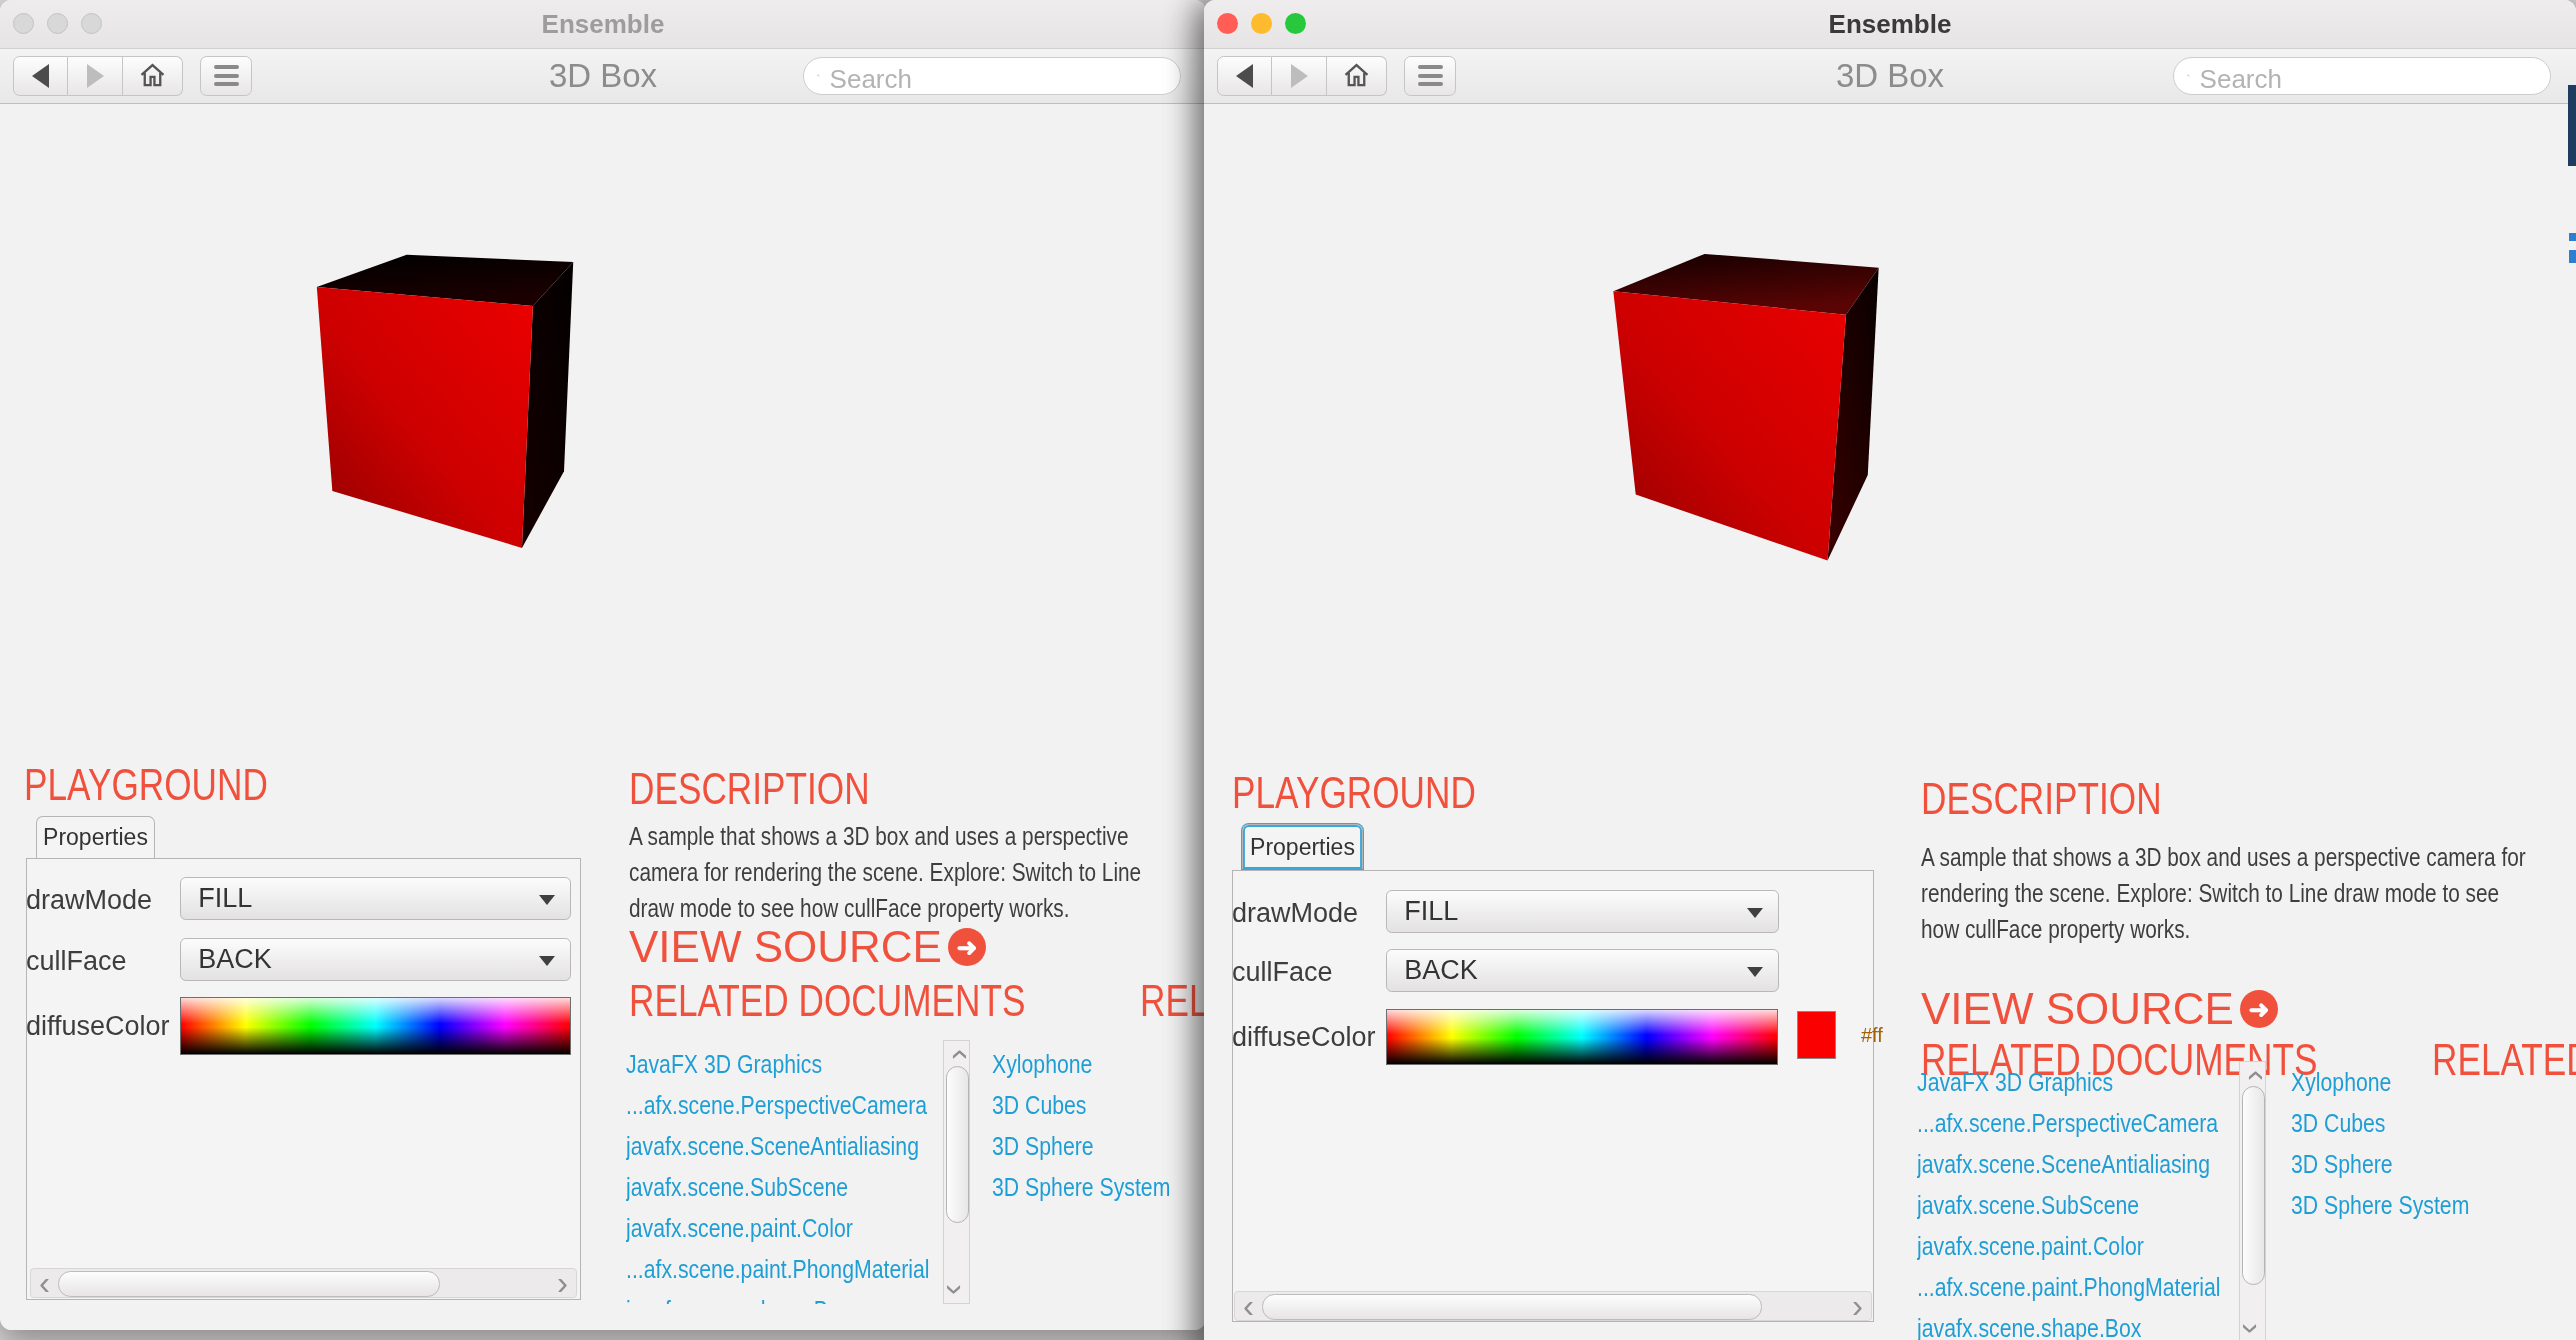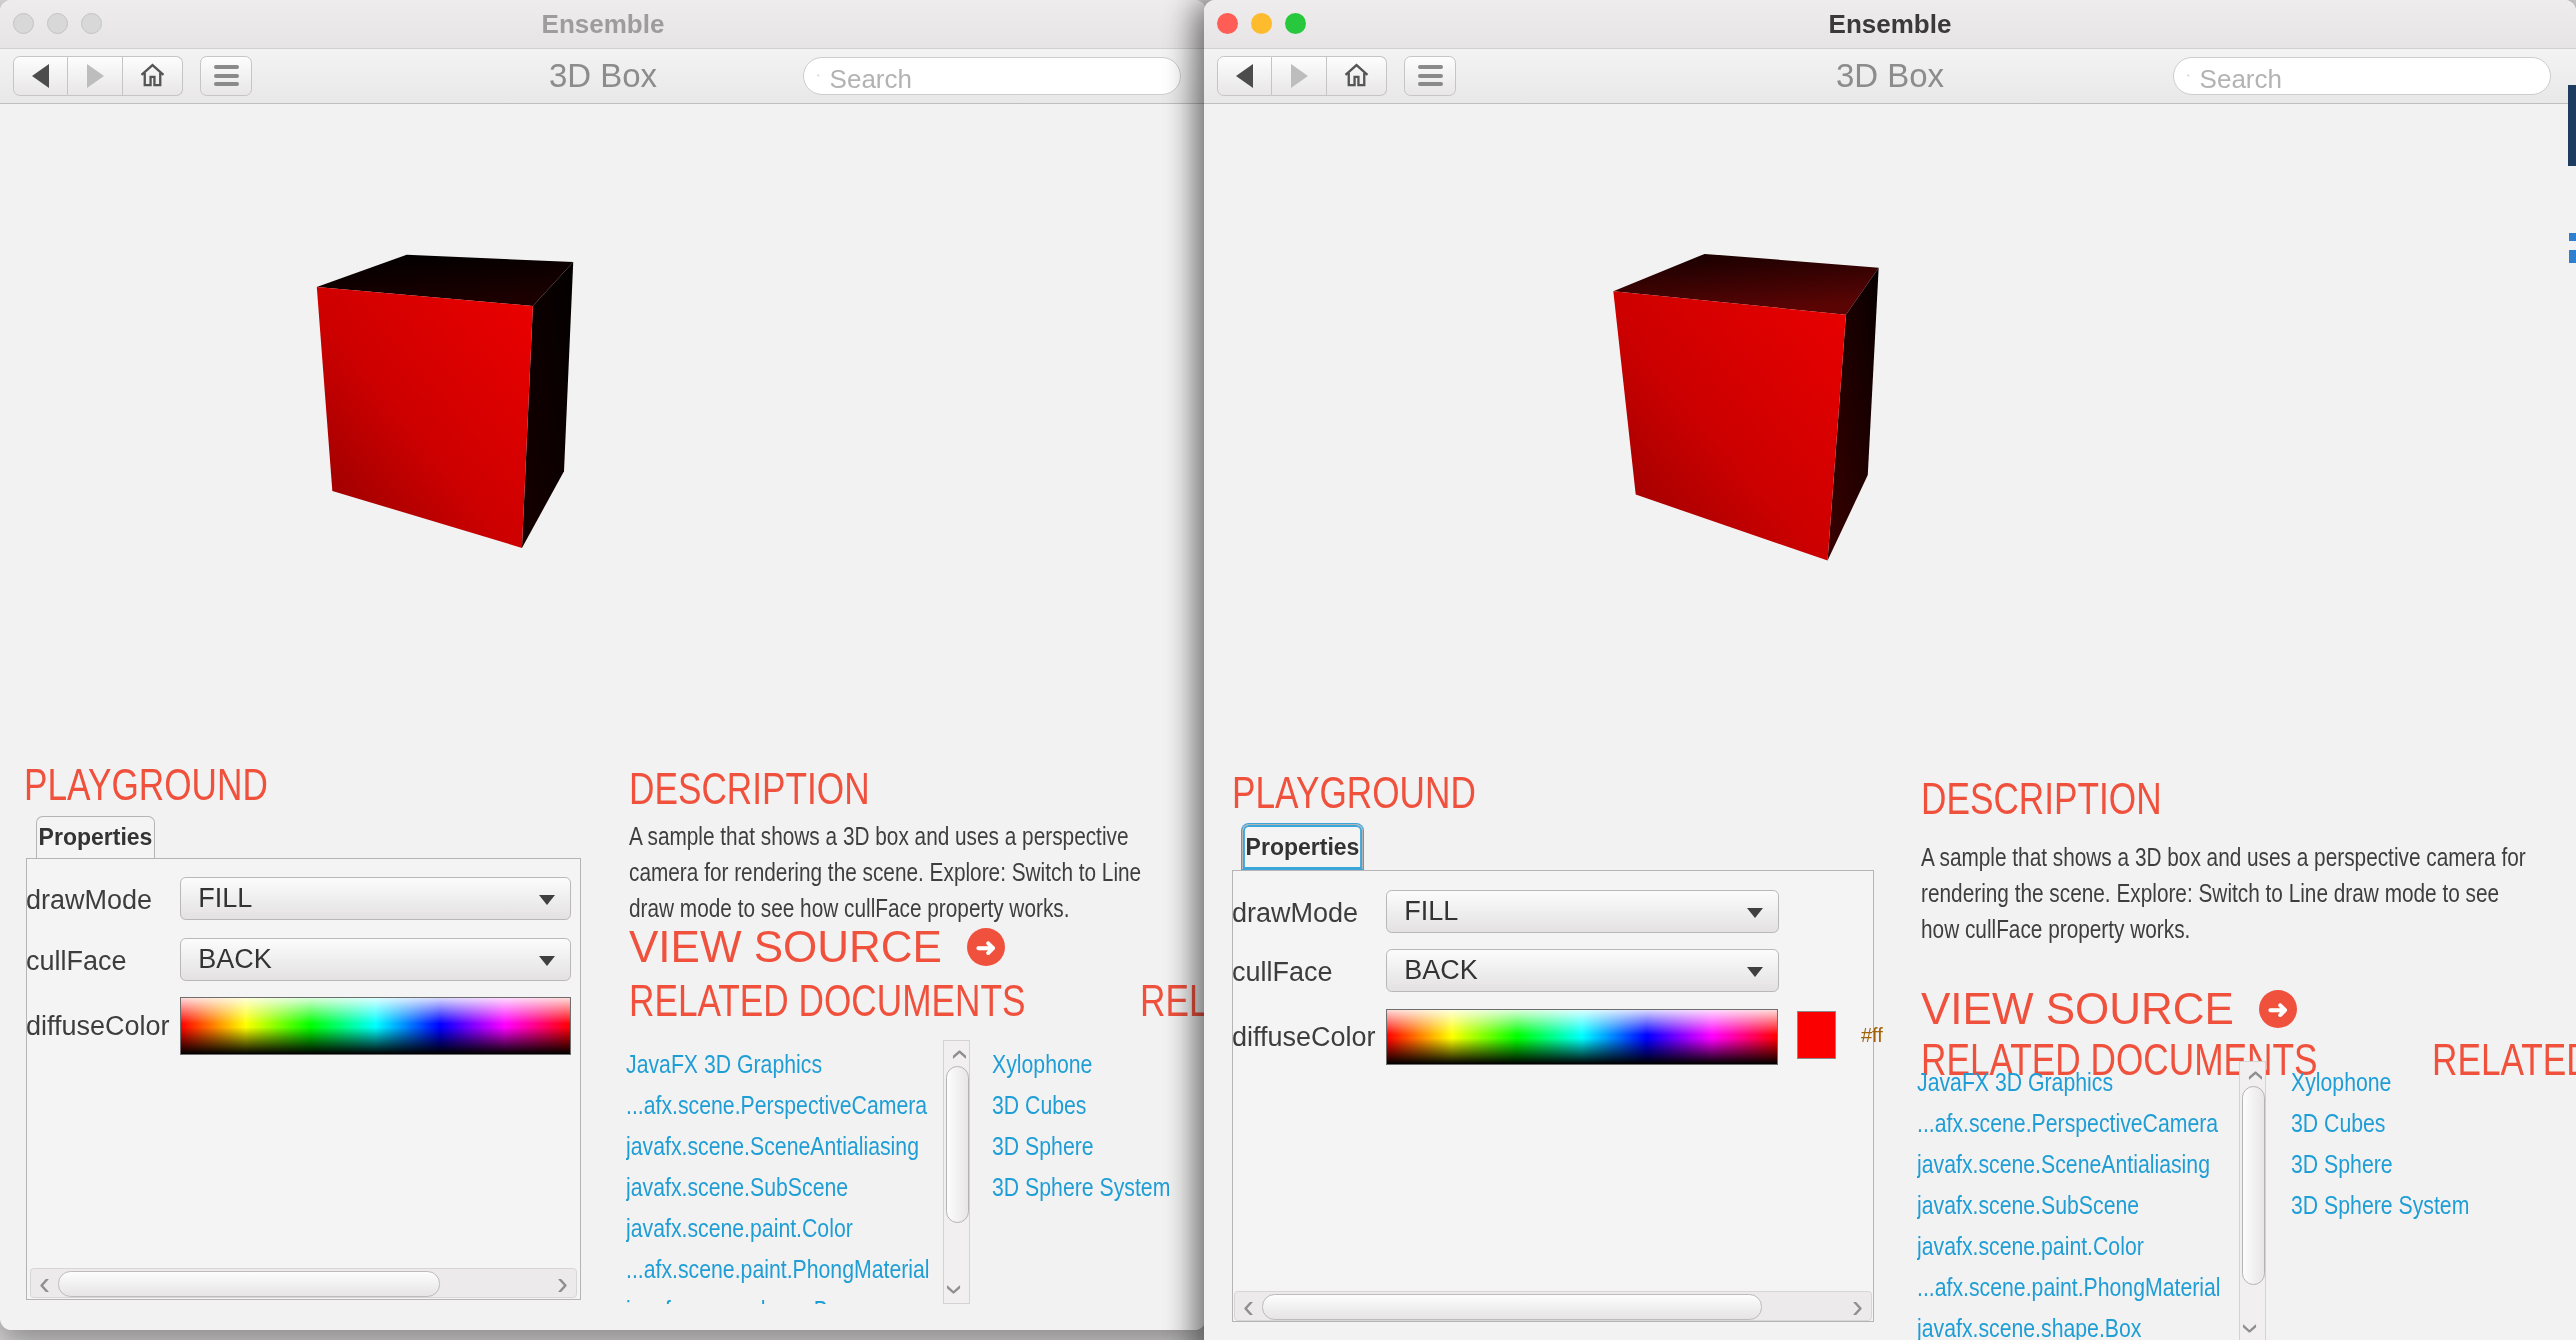--- a/index.html
+++ b/index.html
@@ -48,34 +48,34 @@
                    font-size:26px;color:#444;font-family:"Liberation Sans",sans-serif;margin-top:8px;}
   .searchbox input::placeholder{color:#b3b3b3;}
 
   
   .cx{display:inline-block;transform-origin:0 50%;}
   .sec-title{position:absolute;font-size:44px;font-weight:300;color:var(--accent);
              white-space:nowrap;letter-spacing:0px;}
   .sec-title .cx{transform:scaleX(.8);}
   .para{position:absolute;font-size:26px;color:#3e3e3e;line-height:36px;white-space:nowrap;}
   .para .cx{transform:scaleX(.8);}
-  .viewsource{position:absolute;display:flex;align-items:center;gap:25px;cursor:pointer;}
+  .viewsource{position:absolute;display:flex;align-items:center;gap:6px;cursor:pointer;}
   .vs-text{font-size:44px;font-weight:300;color:var(--accent);white-space:nowrap;}
   .vs-circle{width:38px;height:38px;border-radius:50%;background:var(--accent);
              display:flex;align-items:center;justify-content:center;}
   .vs-arrow{color:#fff;font-size:25px;font-weight:bold;line-height:1;}
   .relhdr{position:absolute;display:flex;gap:15.4px;white-space:nowrap;}
   .link{display:block;height:41px;line-height:35px;font-size:25px;color:var(--link);
         white-space:nowrap;cursor:pointer;}
   .link .cx{transform:scaleX(.85);}
 
   
   .tab{position:absolute;box-sizing:border-box;background:#f4f4f4;border:1px solid #b6b4b4;
        border-bottom:none;border-radius:6.7px 6.7px 0 0;font-size:23px;color:#333;
-       display:flex;align-items:center;justify-content:center;z-index:3;font-weight:bold;}
+       display:flex;align-items:center;justify-content:center;z-index:3;}
   .tab.focused{box-shadow:0 0 0 1.9px #3aa6da inset, 0 0 0 1px #3aa6da;}
   .panel{position:absolute;box-sizing:border-box;background:#f4f4f4;border:1px solid #b6b4b4;z-index:2;}
   .plabel{position:absolute;font-size:27px;color:#3d3d3d;}
   .combo{position:absolute;box-sizing:border-box;height:43px;border:1px solid #b9b7b7;border-radius:5.8px;
          background:linear-gradient(#fcfcfc,#e3e1e1);display:flex;align-items:center;
          padding:0 17.3px;font-size:27px;color:#333;cursor:pointer;}
   .combo .carrow{position:absolute;right:15.4px;top:17.3px;width:0;height:0;
          border-left:8.6px solid transparent;border-right:8.6px solid transparent;border-top:10.6px solid #3f3f3f;}
   .spectrum{position:absolute;box-sizing:border-box;border:1.9px solid #6e6e6e;cursor:crosshair;
      background-image:linear-gradient(to bottom,rgba(255,255,255,.85),rgba(255,255,255,0) 46%,rgba(0,0,0,0) 52%,#000 100%),

